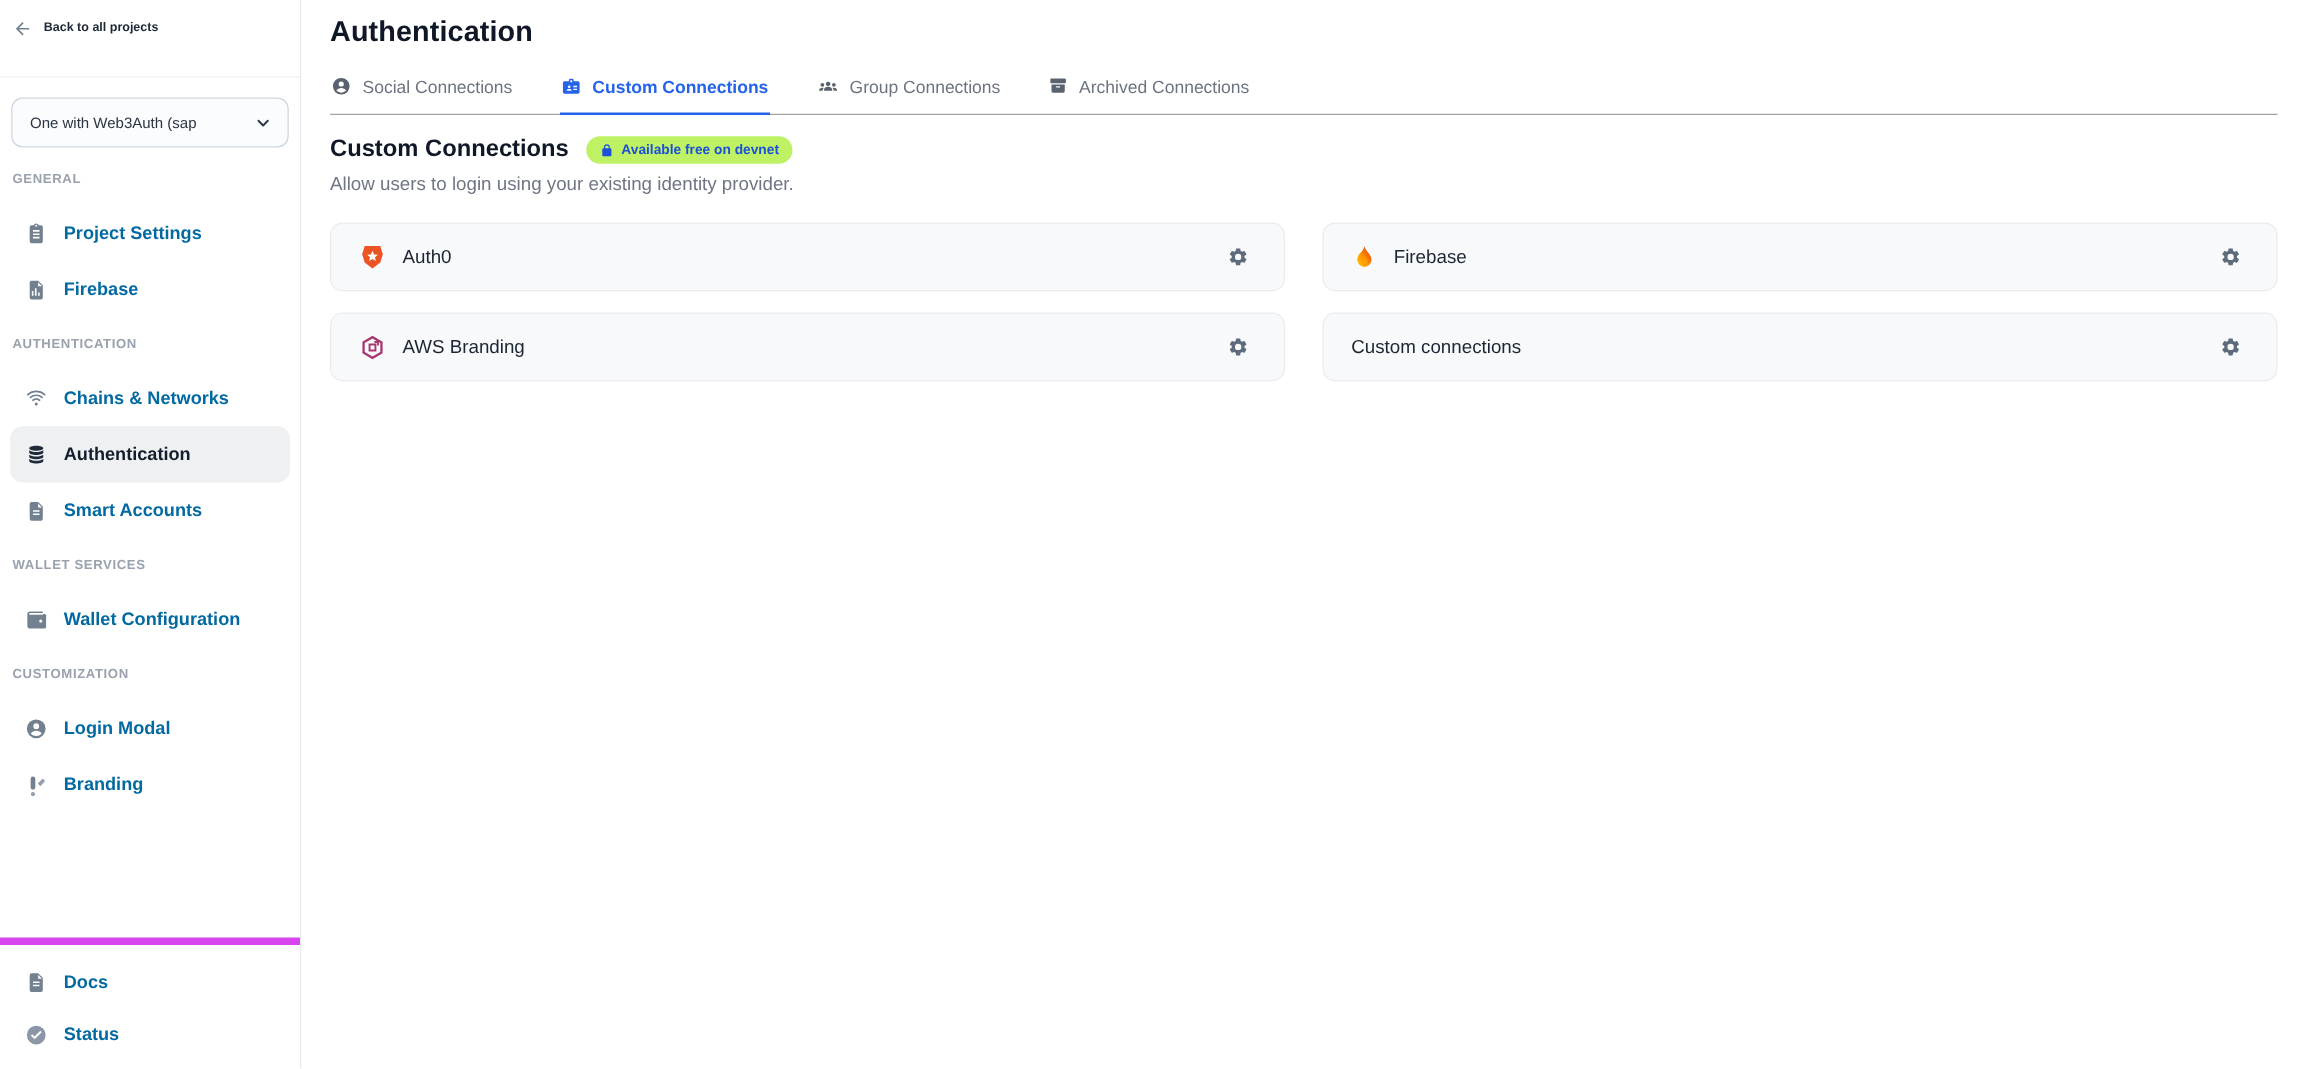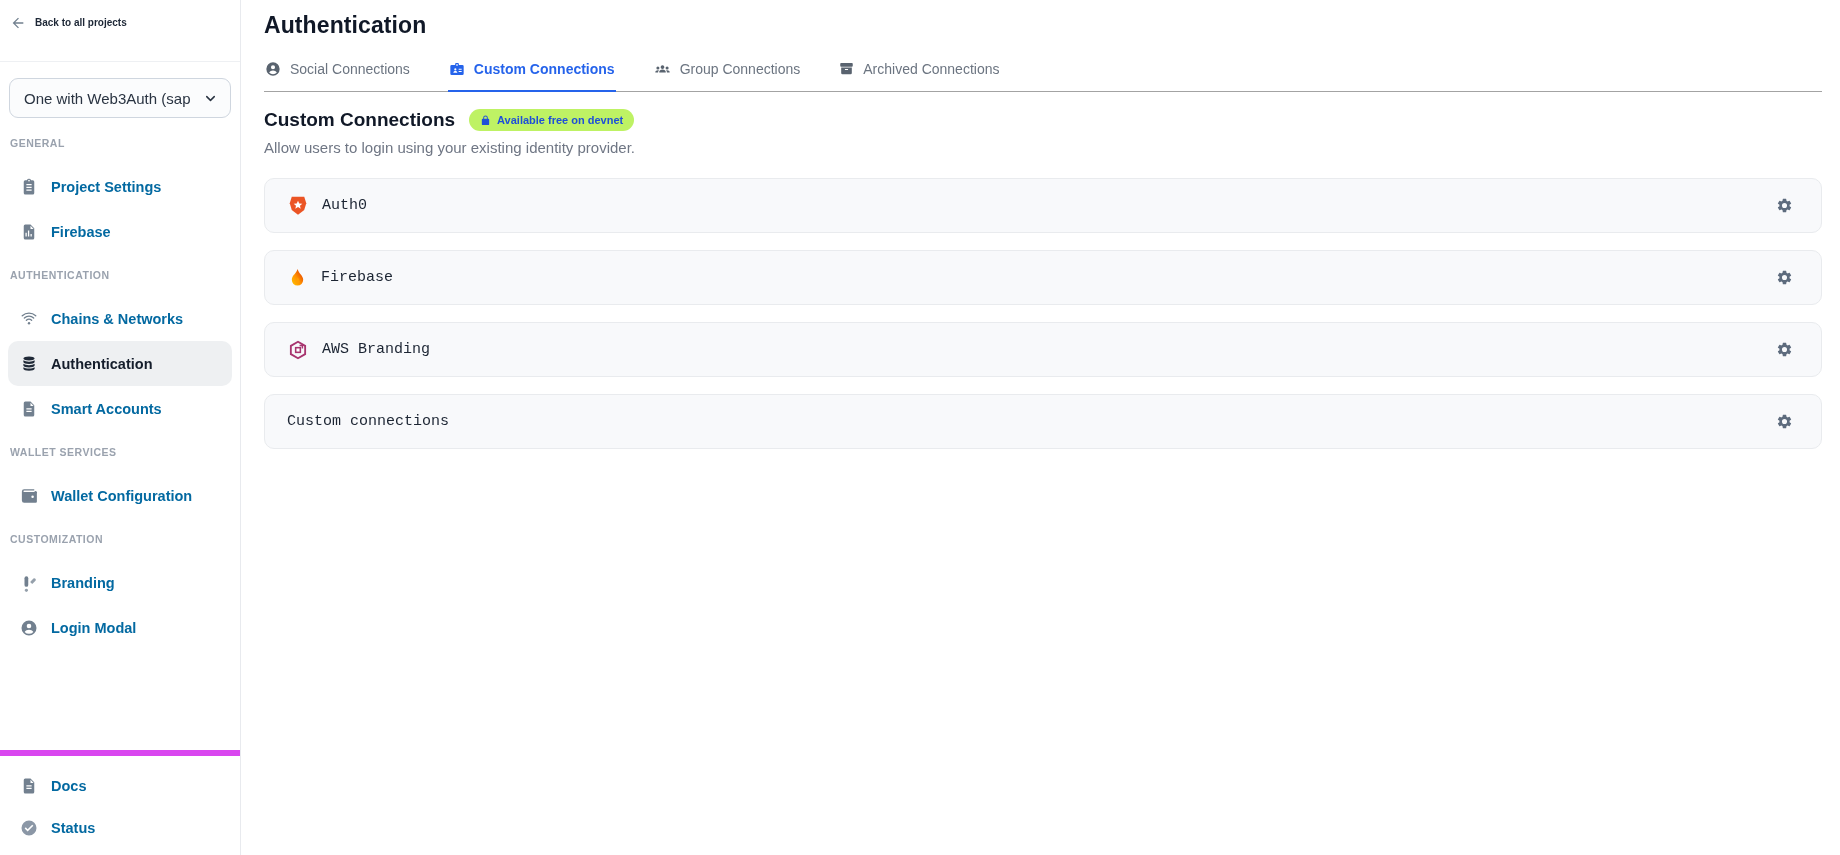--- a/index.html
+++ b/index.html
@@ -9,21 +9,21 @@
 
   
   .sidebar { width:241px; min-width:241px; height:100%; border-right:1px solid #e8eaee;
     display:flex; flex-direction:column; background:#fff; }
   .back-row { height:62px; border-bottom:1px solid #eef0f3; display:flex; align-items:flex-start;
     padding:14px 16px 0 10px; gap:9px; cursor:pointer; }
   .back-row svg { flex:none; margin-top:1px; }
   .back-label { font-size:10px; font-weight:600; color:#1d2736; line-height:18px; }
   .project-select { margin:16px 9px 0 9px; height:40px; border:1px solid #cfd6df; border-radius:9px;
     background:#fbfcfd; display:flex; align-items:center; padding:0 12px 0 14px; cursor:pointer; }
-  .project-select .proj-label { font-size:15px; color:#2a3442; white-space:nowrap; overflow:hidden;
+  .project-select .proj-label { font-size:12px; color:#2a3442; white-space:nowrap; overflow:hidden;
     flex:1; margin-right:6px; }
   .nav { padding:4px 8px 0 8px; flex:1; overflow:hidden; }
   .section-header { margin-top:14px; height:14px; line-height:14px; font-size:10.5px; font-weight:700;
     letter-spacing:.5px; color:#9aa2ae; padding-left:2px; margin-bottom:14px; }
   .nav-item { height:45px; border-radius:10px; display:flex; align-items:center; gap:13px;
     padding:0 10px 0 12px; cursor:pointer; }
   .nav-item .label { font-size:14.5px; font-weight:700; color:#0369a1; }
   .nav-item.active { background:#eef0f2; }
   .nav-item.active .label { font-weight:700; color:#141d2b; }
   .icon-gray { color:#72808f; }
@@ -42,21 +42,21 @@
   .tab.active .tab-label { color:#2563eb; font-weight:600; }
   .tab-icon { color:#59636f; display:flex; }
   .tab.active .tab-icon { color:#2563eb; }
 
   .section-head { display:flex; align-items:center; margin-top:17px; gap:14px; }
   .section-title { font-size:19px; font-weight:700; color:#101827; }
   .badge { display:inline-flex; align-items:center; gap:6px; background:#bef264; color:#1e4fd8;
     font-size:11px; font-weight:700; border-radius:999px; padding:5px 11px; }
   .section-desc { margin-top:8px; font-size:15px; color:#6f7684; }
 
-  .cards { margin-top:22px; display:grid; grid-template-columns:1fr; column-gap:30px; row-gap:17px;font-family:Liberation Mono, monospace; }
+  .cards { margin-top:22px; display:grid; grid-template-columns:1fr 1fr; column-gap:30px; row-gap:17px; }
   .card { height:55px; background:#f8f9fb; border:1px solid #e9ebee; border-radius:10px;
     display:flex; align-items:center; padding:0 26px 0 22px; cursor:pointer; }
   .card .card-label { font-size:15px; font-weight:500; color:#1c2533; margin-left:13px; }
   .card .card-label.no-icon { margin-left:0; }
   .gear-btn { margin-left:auto; border:none; background:transparent; color:#5d6b7d; display:flex;
     cursor:pointer; padding:2px; }
 </style>
 </head>
 <body>
 
@@ -194,29 +194,29 @@
       <div class="nav-item">
         <svg width="18" height="18" class="icon-gray">
             <use href="#i-wallet"></use>
           </svg>
         <span class="label">Wallet Configuration</span>
       </div>
 
       <div class="section-header">CUSTOMIZATION</div>
       <div class="nav-item">
         <svg width="18" height="18" class="icon-gray">
+            <use href="#i-user-circle"></use>
+          </svg>
+        <span class="label">Login Modal</span>
+      </div>
+      <div class="nav-item">
+        <svg width="18" height="18" class="icon-gray">
             <use href="#i-brush"></use>
           </svg>
         <span class="label">Branding</span>
-      </div>
-      <div class="nav-item">
-        <svg width="18" height="18" class="icon-gray">
-            <use href="#i-user-circle"></use>
-          </svg>
-        <span class="label">Login Modal</span>
       </div>
     </nav>
 
     <div class="sidebar-footer">
       <div class="nav-item">
         <svg width="18" height="18" class="icon-gray">
             <use href="#i-file"></use>
           </svg>
         <span class="label">Docs</span>
       </div>

